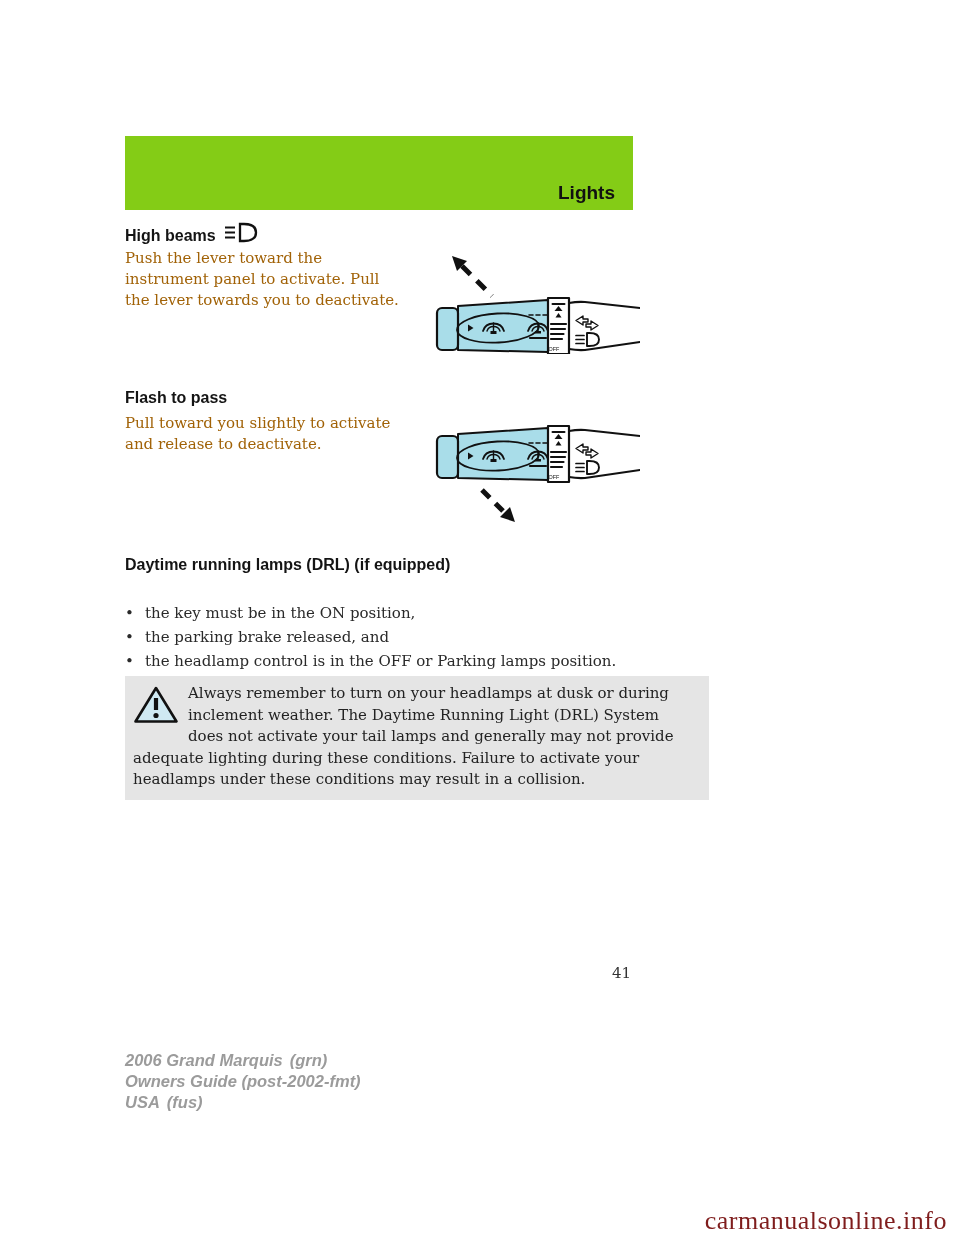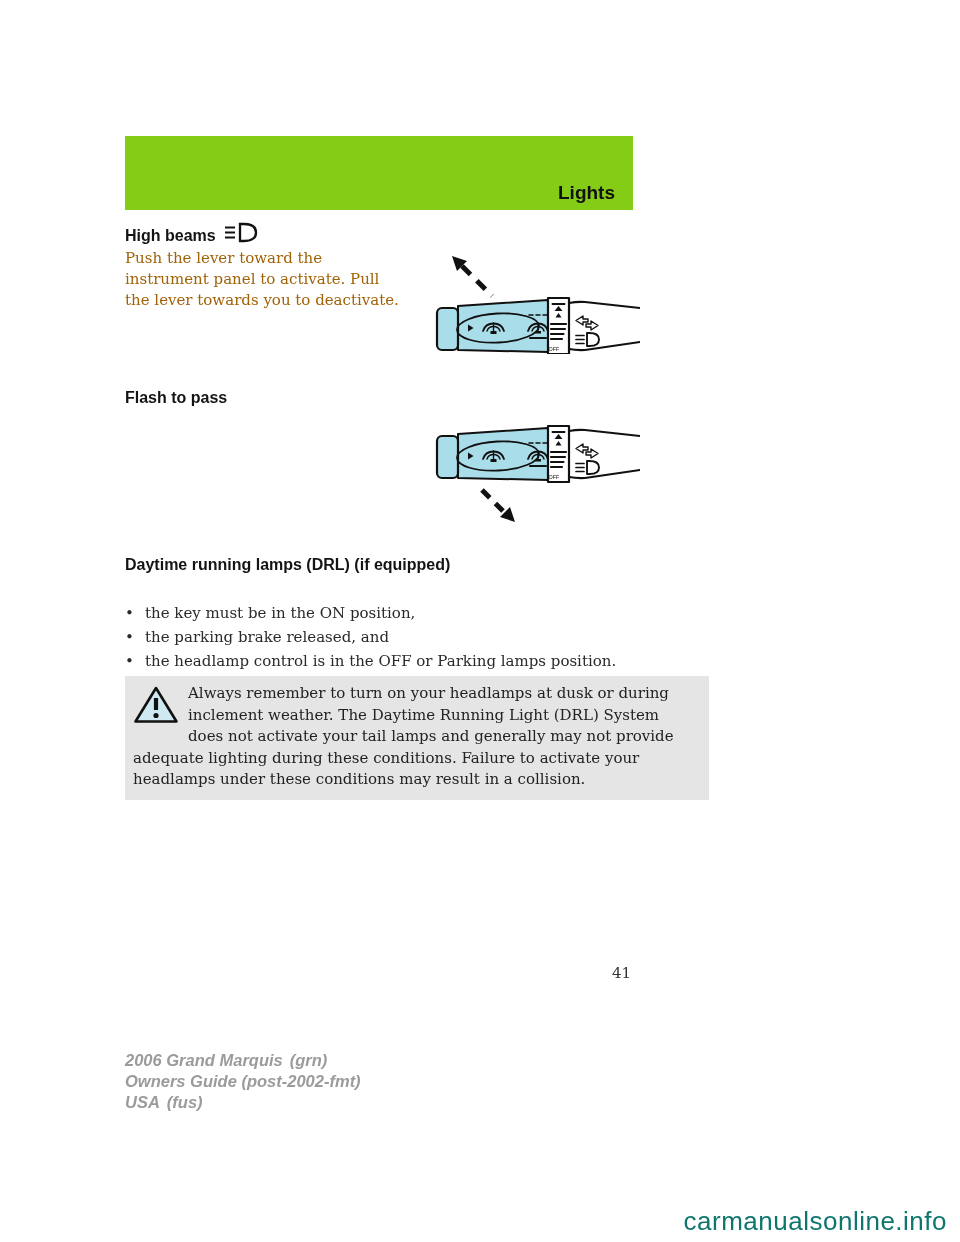--- a/index.html
+++ b/index.html
@@ -30,21 +30,21 @@
   .pagenum{position:absolute;left:125px;top:964px;width:506px;text-align:right;
      font-size:15px;color:#333;}
 
   .footer{position:absolute;left:125px;top:1050px;
      font-family:"Liberation Sans",sans-serif;font-style:italic;font-size:16.5px;
      line-height:21px;color:#9b9b9b;}
   .footer .b{font-weight:bold;}
   .footer .code{font-weight:bold;margin-left:7px;}
 
   .watermark{position:absolute;right:13px;top:1206px;
-     font-family:Liberation Sans, sans-serif;font-size:26px;color:#0f766e;letter-spacing:.5px;}
+     font-family:Liberation Serif, serif;font-size:26px;color:#7f1d1d;letter-spacing:.5px;}
 
   .illus{position:absolute;left:435px;}
   svg text{font-family:"Liberation Sans",sans-serif;}
 </style>
 </head>
 <body>
 
 <div class="page">
 
   <svg width="0" height="0" style="position:absolute">
@@ -113,20 +113,22 @@
 
   <svg class="illus" style="top:250px;" width="205" height="104" viewBox="0 0 205 104">
     <polygon points="17,6 32,11 22,21" fill="#111"></polygon>
     <line x1="27" y1="16" x2="57" y2="46" stroke="#111" stroke-width="5" stroke-dasharray="12 9"></line>
     <use href="#lever" xlink:href="#lever" y="48"></use>
   </svg>
 
   <div class="h" style="top:389px;">
     <span>Flash to pass</span>
   </div>
+  <div class="body-text" style="top:413px;width:330px;">Pull toward you slightly to activate
+and release to deactivate.</div>
 
   <svg class="illus" style="top:418px;" width="205" height="112" viewBox="0 0 205 112">
     <use href="#lever" xlink:href="#lever" y="8"></use>
     <line x1="47" y1="72" x2="68" y2="93" stroke="#111" stroke-width="5" stroke-dasharray="11 8"></line>
     <polygon points="80,104 75,89 65,99" fill="#111"></polygon>
   </svg>
 
   <div class="h" style="top:556px;">
     <span>Daytime running lamps (DRL) (if equipped)</span>
   </div>

